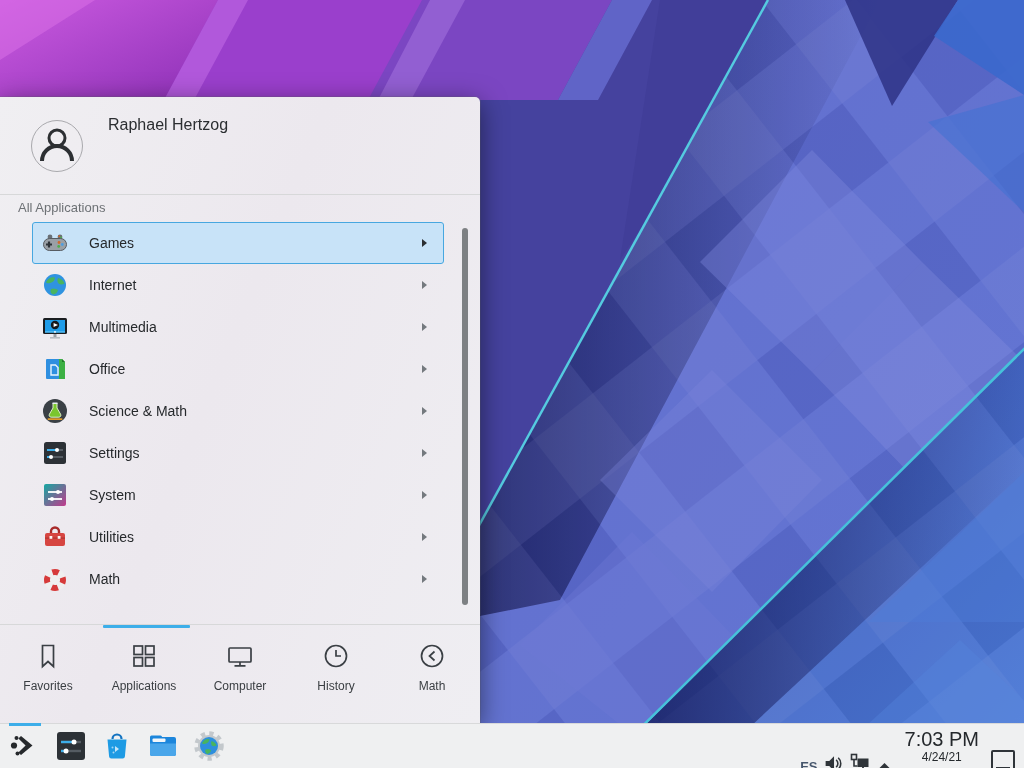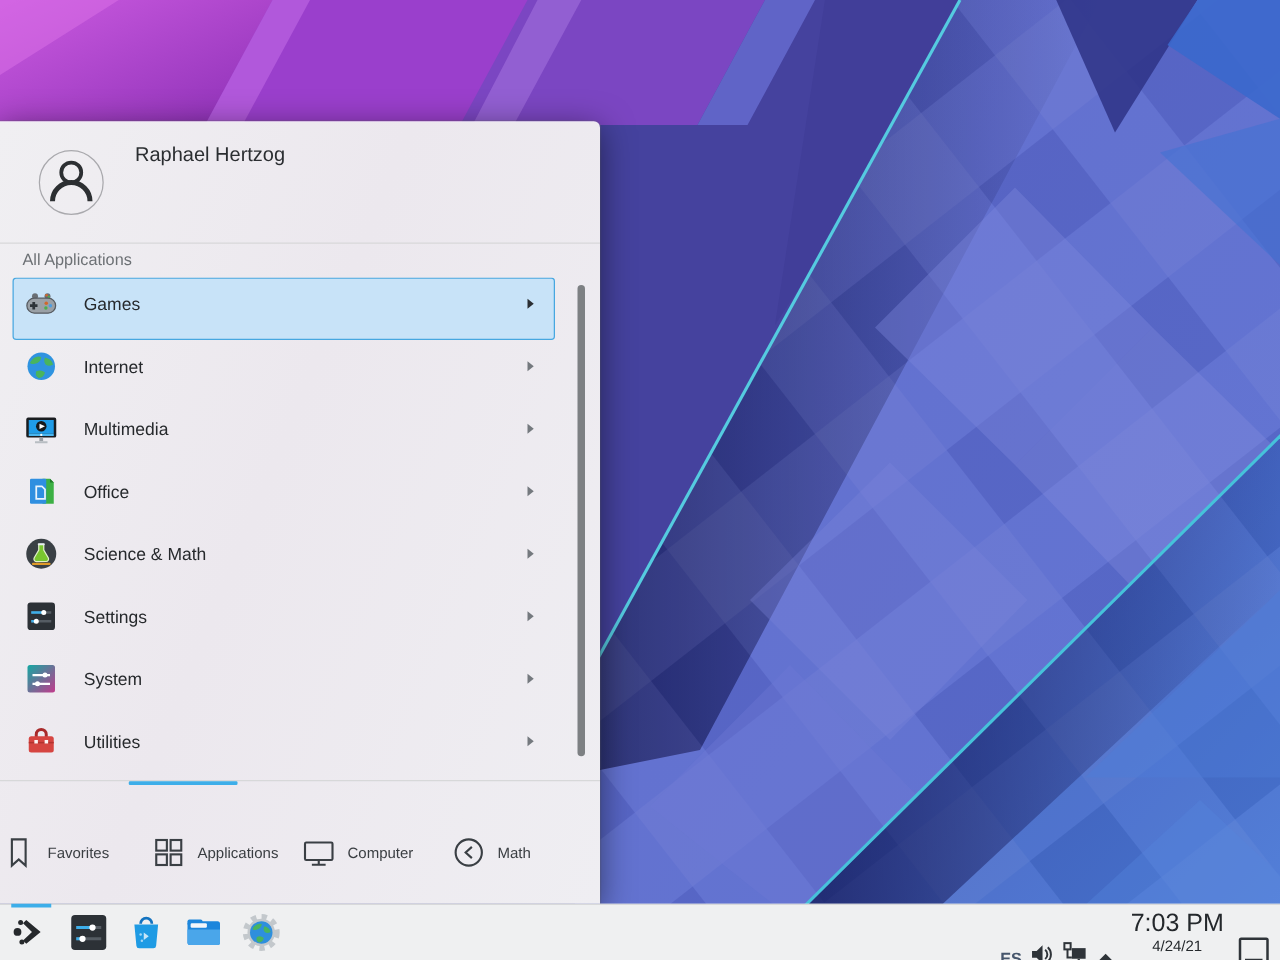--- a/index.html
+++ b/index.html
@@ -16,38 +16,38 @@
     border-radius:50%;box-sizing:border-box;}
   .user-name{position:absolute;left:108px;top:19px;font-size:16px;color:#2b2e31;}
   .search{position:absolute;left:108px;top:47px;width:324px;height:25px;border:1px solid #3daee9;
     border-radius:3px;background:#fdfdfd;font-size:13px;padding:0 7px;color:#2b2e31;
     font-family:"Liberation Sans",sans-serif;outline:none;}
   .search::placeholder{color:#989ca0;}
   .header-sep{position:absolute;top:97px;left:0;width:100%;height:1px;background:#d7d8d9;}
   .section-label{position:absolute;top:103px;left:18px;font-size:13px;color:#6d7175;}
 
   .list{position:absolute;top:125px;left:0;right:0;height:403px;overflow:hidden;}
-  .row{height:40px;margin:0 36px 0 10px;border-radius:3px;display:flex;align-items:center;
-    padding:0 8px 8px 9px;border:1px solid transparent;}
+  .row{height:40px;margin:0 36px 0 32px;border-radius:3px;display:flex;align-items:center;
+    padding:0 8px 0 9px;border:1px solid transparent;}
   .row.selected{background:#c8e3f8;border-color:#47a7e0;}
   .row .cicon{width:26px;height:26px;flex:0 0 26px;}
   .row .clabel{margin-left:21px;font-size:14px;color:#26292c;}
   .chev{margin-left:auto;margin-right:8px;width:0;height:0;border-left:5px solid #74797e;
     border-top:4.5px solid transparent;border-bottom:4.5px solid transparent;}
   .row.selected .chev{border-left-color:#2b2f33;}
 
   .scroll-thumb{position:absolute;right:12px;top:131px;width:6px;height:377px;background:#7d8083;
     border-radius:3px;}
 
   .footer{position:absolute;left:0;right:0;bottom:0;height:99px;}
   .footer-sep{position:absolute;top:0;left:0;right:0;height:1px;background:#d7d8d9;}
   .tab-indicator{position:absolute;top:1px;left:103px;width:87px;height:3px;background:#3daee9;
     border-radius:1px;}
   .tabs{display:flex;height:100%;padding-top:17px;box-sizing:border-box;}
-  .tab{flex:1;display:flex;flex-direction:row;align-items:center;gap:8px;font-size:12px;
+  .tab{flex:1;display:flex;flex-direction:column;align-items:center;gap:8px;font-size:12px;
     color:#3a3e42;cursor:default;}
   .tab svg{display:block;}
 
   
   .taskbar{position:absolute;left:0;top:723px;width:1024px;height:45px;background:#eff0f1;
     border-top:1px solid #d8d9da;box-sizing:border-box;display:flex;align-items:center;}
   .task-icons{display:flex;gap:12px;margin-left:8px;}
   .task-icon{width:34px;height:34px;position:relative;}
   .task-icon .active-line{position:absolute;top:-6px;left:1px;width:32px;height:3px;background:#3daee9;}
   .tray{margin-left:auto;display:flex;align-items:flex-end;gap:5px;margin-right:5px;}
@@ -284,20 +284,27 @@
         <div class="tab">
           <svg width="30" height="30" viewBox="0 0 30 30">
             <rect x="4" y="7" width="22" height="14" rx="1" fill="none" stroke="#3a3f44" stroke-width="1.7"></rect>
             <path d="M15 21 v3.5 M9.5 24.8 h11" fill="none" stroke="#3a3f44" stroke-width="1.7"></path>
           </svg>
           <span>Computer</span>
         </div>
         <div class="tab">
           <svg width="30" height="30" viewBox="0 0 30 30">
             <circle cx="15" cy="15" r="10.5" fill="none" stroke="#3a3f44" stroke-width="1.7"></circle>
+            <path d="M15 9 v6 h5" fill="none" stroke="#3a3f44" stroke-width="1.7"></path>
+          </svg>
+          <span>History</span>
+        </div>
+        <div class="tab">
+          <svg width="30" height="30" viewBox="0 0 30 30">
+            <circle cx="15" cy="15" r="10.5" fill="none" stroke="#3a3f44" stroke-width="1.7"></circle>
             <path d="M17.5 10.5 L12.5 15 l5 4.5" fill="none" stroke="#3a3f44" stroke-width="1.7"></path>
           </svg>
           <span>Math</span>
         </div>
       </div>
     </div>
   </div>
 
   <div class="taskbar">
     <div class="task-icons">

